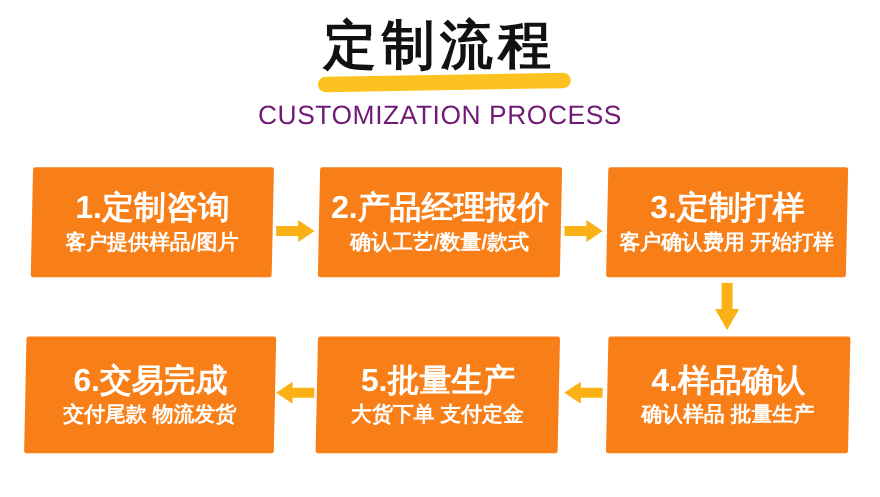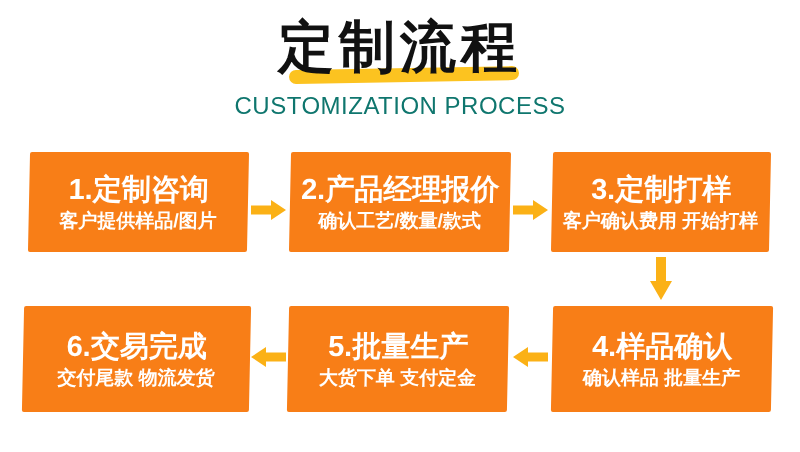--- a/index.html
+++ b/index.html
@@ -10,26 +10,26 @@
   }
 
   
   .hero { position:absolute; left:0; top:0; width:800px; height:135px; }
   .hero-underline {
     position:absolute; left:289px; top:68px; width:230px; height:14px;
     border-radius:8px; background:#FCC320; transform:rotate(-1deg); z-index:1;
   }
   .hero-title {
     position:absolute; left:0; top:16px; width:800px; text-align:center;
-    font-size:56px; font-weight:bold; letter-spacing:5px; color:#111111;
+    font-size:48px; font-weight:bold; letter-spacing:5px; color:#111111;
     z-index:2; line-height:1.1;
   }
   .hero-subtitle {
     position:absolute; left:0; top:92px; width:800px; text-align:center;
-    font-size:24px; font-weight:normal; letter-spacing:0.5px; color:#0f766e;
+    font-size:24px; font-weight:normal; letter-spacing:0.5px; color:#701a75;
     z-index:2;
   }
 
   
   .box {
     position:absolute; background:#F87E17; color:#ffffff;
     display:flex; flex-direction:column; align-items:center; justify-content:center;
     gap:7px; border-radius:2px; transform:skewX(-1.2deg);
   }
   .box .t { font-size:29px; font-weight:bold; white-space:nowrap; line-height:1; }

